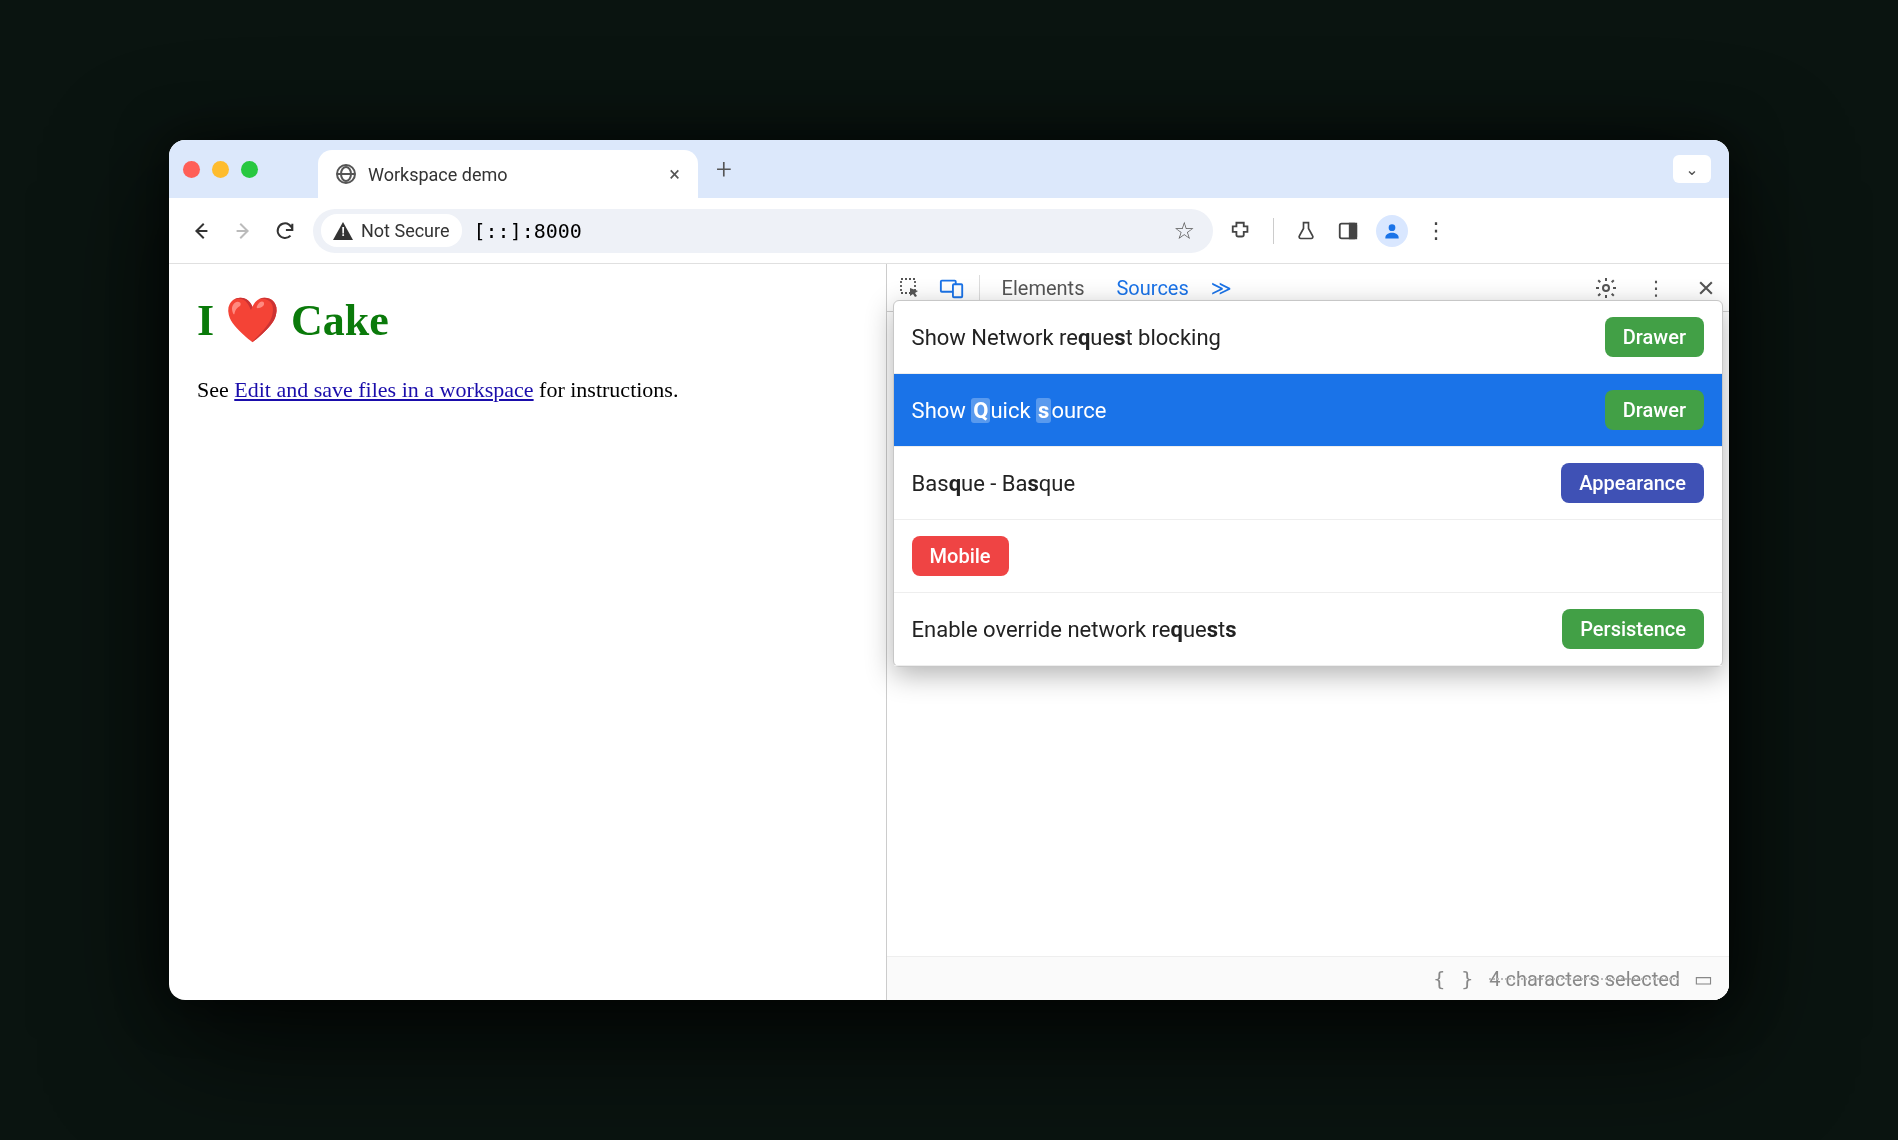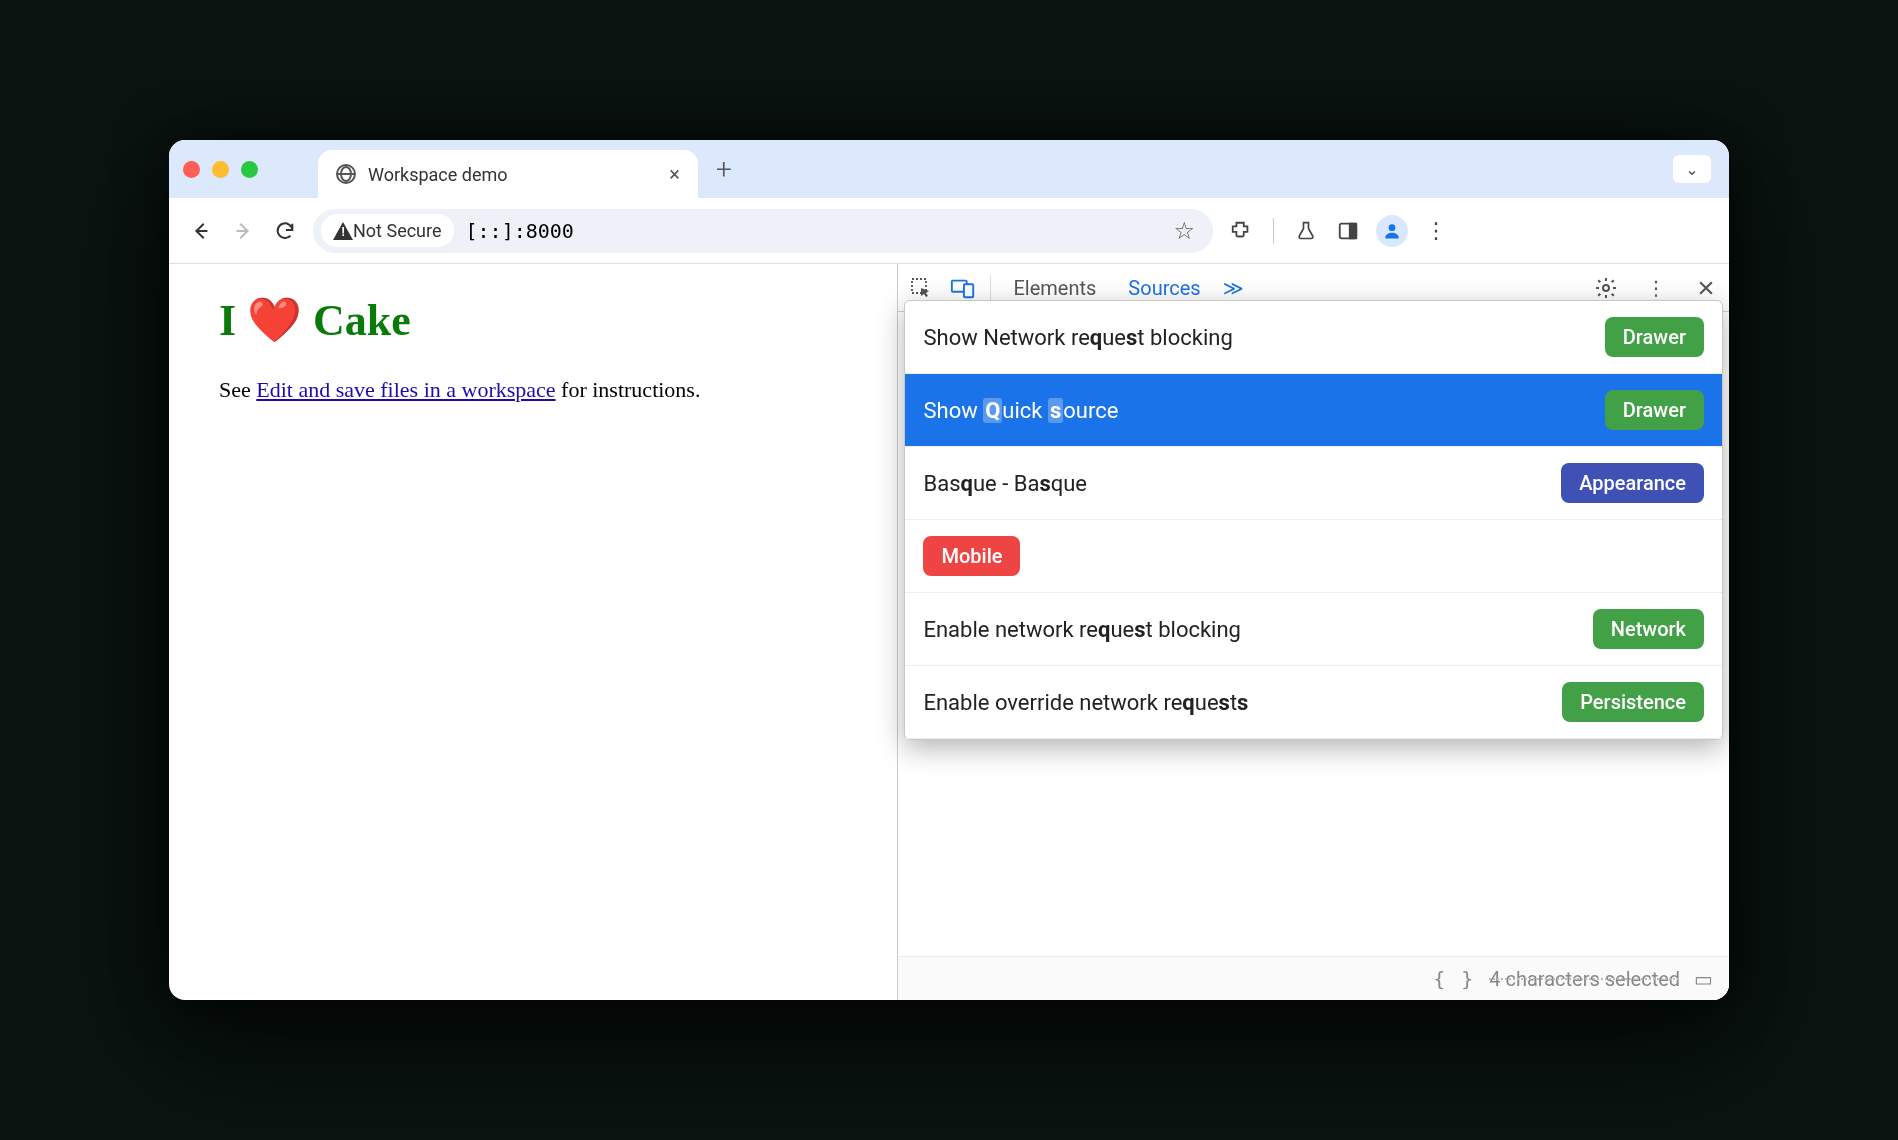--- a/index.html
+++ b/index.html
@@ -46,33 +46,33 @@
 .tab-title { flex:1; }
 .close-x { font-size: 20px; color:#555; cursor:pointer; }
 .newtab { font-size: 28px; color:#555; margin-left: 18px; cursor:pointer; font-weight:300; }
 .spacer { flex: 1; }
 .collapse-btn { width: 38px; height: 28px; background:#fff; border-radius:6px; display:flex; align-items:center; justify-content:center; color:#555; margin-right:4px; cursor:pointer; }
 
 .addrbar { height: 66px; background:#fff; border-bottom:1px solid #e0e0e0; display:flex; align-items:center; padding:0 18px; gap:14px; }
 .nav-ico { width:28px; display:flex; align-items:center; justify-content:center; color:#333; cursor:pointer; }
 .nav-ico.disabled { color:#bbb; }
 .omnibox { flex:1; max-width:900px; height:44px; background:#eef1f7; border-radius:22px; display:flex; align-items:center; padding:0 8px; gap:12px; }
-.sec-chip { background:#fff; border-radius:16px; padding:6px 12px; display:flex; align-items:center; gap:0; font-size:18px; color:#333; }
+.sec-chip { background:#fff; border-radius:16px; padding:6px 12px; display:flex; align-items:center; gap:8px; font-size:18px; color:#333; }
 .warn-ico { position:relative; width:20px; height:18px; }
 .warn-ico::before { content:""; position:absolute; inset:0; border-left:10px solid transparent; border-right:10px solid transparent; border-bottom:18px solid #333; }
 .warn-ico::after { content:"!"; position:absolute; left:50%; top:3px; transform:translateX(-50%); color:#fff; font-size:12px; font-weight:bold; }
 .url-txt { font-size:20px; color:#000000; font-family: ui-monospace, monospace; }
 .star-ico { margin-left:auto; margin-right:10px; font-size:24px; color:#555; cursor:pointer; }
 .tool-ico { width:28px; height:28px; display:flex; align-items:center; justify-content:center; color:#444; cursor:pointer; font-size:22px; }
 .divider-v { width:1px; height:26px; background:#ccc; margin:0 4px; }
 .avatar { width:32px; height:32px; background:#d9e7ff; border-radius:50%; display:flex; align-items:center; justify-content:center; }
 .avatar svg { width:20px; height:20px; }
 .menu3 { font-size:22px; color:#444; cursor:pointer; }
 
-.content { display:flex; height: calc(100% - 124px); margin-left: 22px; }
+.content { display:flex; height: calc(100% - 124px); }
 .page { flex: 0 0 46%; padding: 30px 28px; font-family: "Times New Roman", serif; border-right:1px solid #ccc; }
 .page h1 { color:#0a7a0a; font-size:44px; font-weight:bold; margin-bottom:28px; }
 .heart { color:#e01020; }
 .page p { font-size:22px; line-height:1.45; margin-bottom:22px; color:#000; }
 .page a { color:#1a0dab; text-decoration:underline; }
 
 .dt { flex:1; display:flex; flex-direction:column; background:#fff; position:relative; }
 .dt-tabs { height:48px; border-bottom:1px solid #d0d0d0; display:flex; align-items:center; padding:0 8px; gap:12px; font-size:20px; color:#555; }
 .dt-ico { width:30px; height:30px; display:flex; align-items:center; justify-content:center; cursor:pointer; }
 .dt-tab { padding: 0 10px; cursor:pointer; }
@@ -226,24 +226,20 @@
               <div class="badge green">Drawer</div>
             </div>
             <div class="cmd-item">
               <div class="label">Bas<b>q</b>ue - Ba<b>s</b>que</div>
               <div class="badge indigo">Appearance</div>
             </div>
             <div class="cmd-item">
               <div class="badge purple">Mobile</div>
             </div>
             <div class="cmd-item">
-              <div class="label">Enable network re<b>q</b>ue<b>s</b>t blocking</div>
-              <div class="badge green">Network</div>
-            </div>
-            <div class="cmd-item">
               <div class="label">Enable override network re<b>q</b>ue<b>s</b>t<b>s</b></div>
               <div class="badge green">Persistence</div>
             </div>
           </div>
       </div>
 
       <div class="dt-footer">
         <span class="brackets">{ }</span>
         <span style="text-decoration:line-through dotted #bbb;">4 characters selected</span>
         <span>▭</span>

